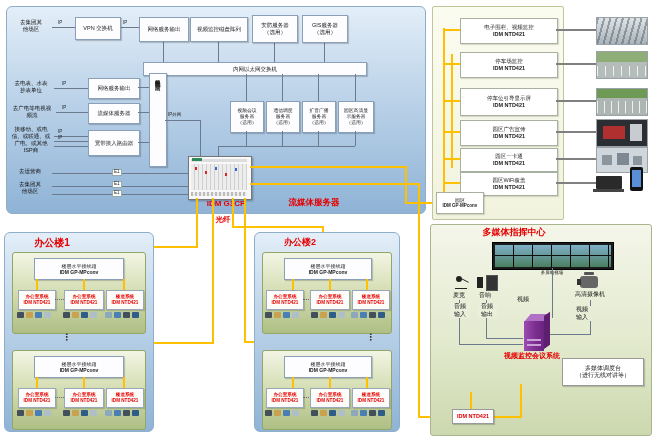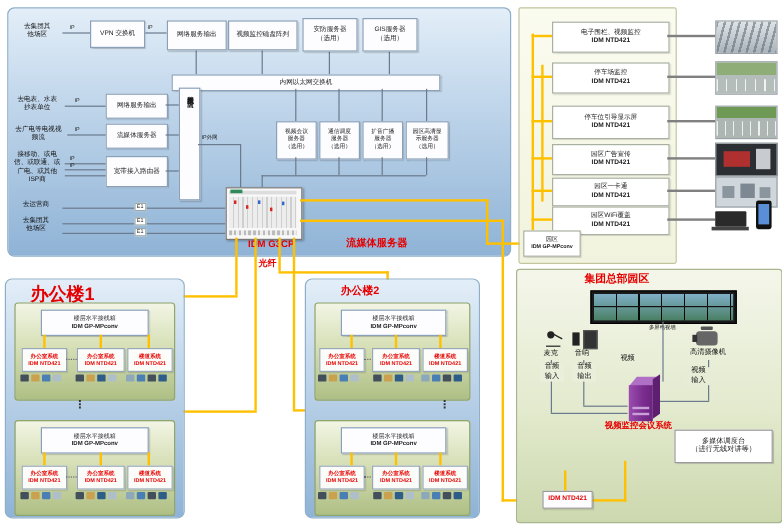--- a/index.html
+++ b/index.html
@@ -243,21 +243,21 @@
     <div class="abs" style="left:20px;top:5px;width:12px;height:12px;background:#7d8892;"></div>
     <div class="abs" style="left:36px;top:8px;width:9px;height:9px;background:#8a959e;"></div>
   </div>
   <div class="abs" style="left:596px;top:176px;width:26px;height:13px;background:#2a2a2a;border-radius:1px;"></div>
   <div class="abs" style="left:593px;top:189px;width:31px;height:3px;background:#444;"></div>
   <div class="abs" style="left:630px;top:167px;width:13px;height:24px;background:#111;border-radius:2px;">
     <div class="abs" style="left:2px;top:3px;width:9px;height:17px;background:#5a8fd8;"></div>
   </div>
 
   <div class="panel-media" style="left:430px;top:224px;width:220px;height:210px;"></div>
-  <div class="lbl red" style="left:466px;top:227px;width:96px;font-size:9px;">集团总部园区</div>
+  <div class="lbl red" style="left:466px;top:227px;width:96px;font-size:9px;">多媒体指挥中心</div>
 
   <div class="abs" style="left:492px;top:242px;width:120px;height:26px;background:#1a1a1a;border:1px solid #000;">
     <div class="abs" style="left:2px;top:2px;width:116px;height:22px;background:linear-gradient(180deg,#7fb0c8,#4a7f63),repeating-linear-gradient(90deg,transparent 0 18px,#111 18px 19px);background-blend-mode:multiply;"></div>
     <div class="abs" style="left:2px;top:12px;width:116px;height:1px;background:#111;"></div>
   </div>
   <div class="lbl" style="left:524px;top:270px;width:56px;font-size:4.5px;">多屏电视墙</div>
 
   <div class="abs" style="left:456px;top:276px;width:6px;height:6px;border-radius:50%;background:#222;"></div>
   <div class="abs" style="left:461px;top:280px;width:8px;height:1px;background:#222;transform:rotate(28deg);"></div>
   <div class="abs" style="left:455px;top:288px;width:12px;height:1px;background:#222;"></div>
@@ -297,21 +297,21 @@
 
   <div class="box" style="left:562px;top:358px;width:80px;height:26px;font-size:6px;background:#fff;border-color:#999;">多媒体调度台
 （进行无线对讲等）</div>
 
   <div class="yh" style="left:492px;top:416px;width:30px;"></div>
   <div class="yv" style="left:520px;top:384px;height:34px;"></div>
   <div class="yv" style="left:470px;top:392px;height:18px;"></div>
   <div class="box" style="left:452px;top:409px;width:40px;height:13px;font-size:5.5px;font-weight:bold;color:#e60000;border-color:#999;">IDM NTD421</div>
 
   <div class="panel-blue" style="left:4px;top:232px;width:148px;height:198px;"></div>
-  <div class="lbl red" style="left:22px;top:237px;width:60px;font-size:15px;">办公楼1</div>
+  <div class="lbl red" style="left:22px;top:237px;width:60px;font-size:10px;">办公楼1</div>
 
   <div class="panel-green" style="left:12px;top:252px;width:132px;height:80px;"></div>
   <div class="box vbox" style="left:34px;top:258px;width:88px;height:20px;font-size:5px;">
     <span>楼层水平接线箱</span>
     <span class="b2">IDM GP-MPconv</span>
   </div>
   <div class="yv" style="left:36px;top:279px;height:11px;"></div>
   <div class="yv" style="left:83px;top:279px;height:11px;"></div>
   <div class="yv" style="left:123px;top:279px;height:11px;"></div>
   <div class="rbox" style="left:18px;top:290px;width:36px;height:18px;">

